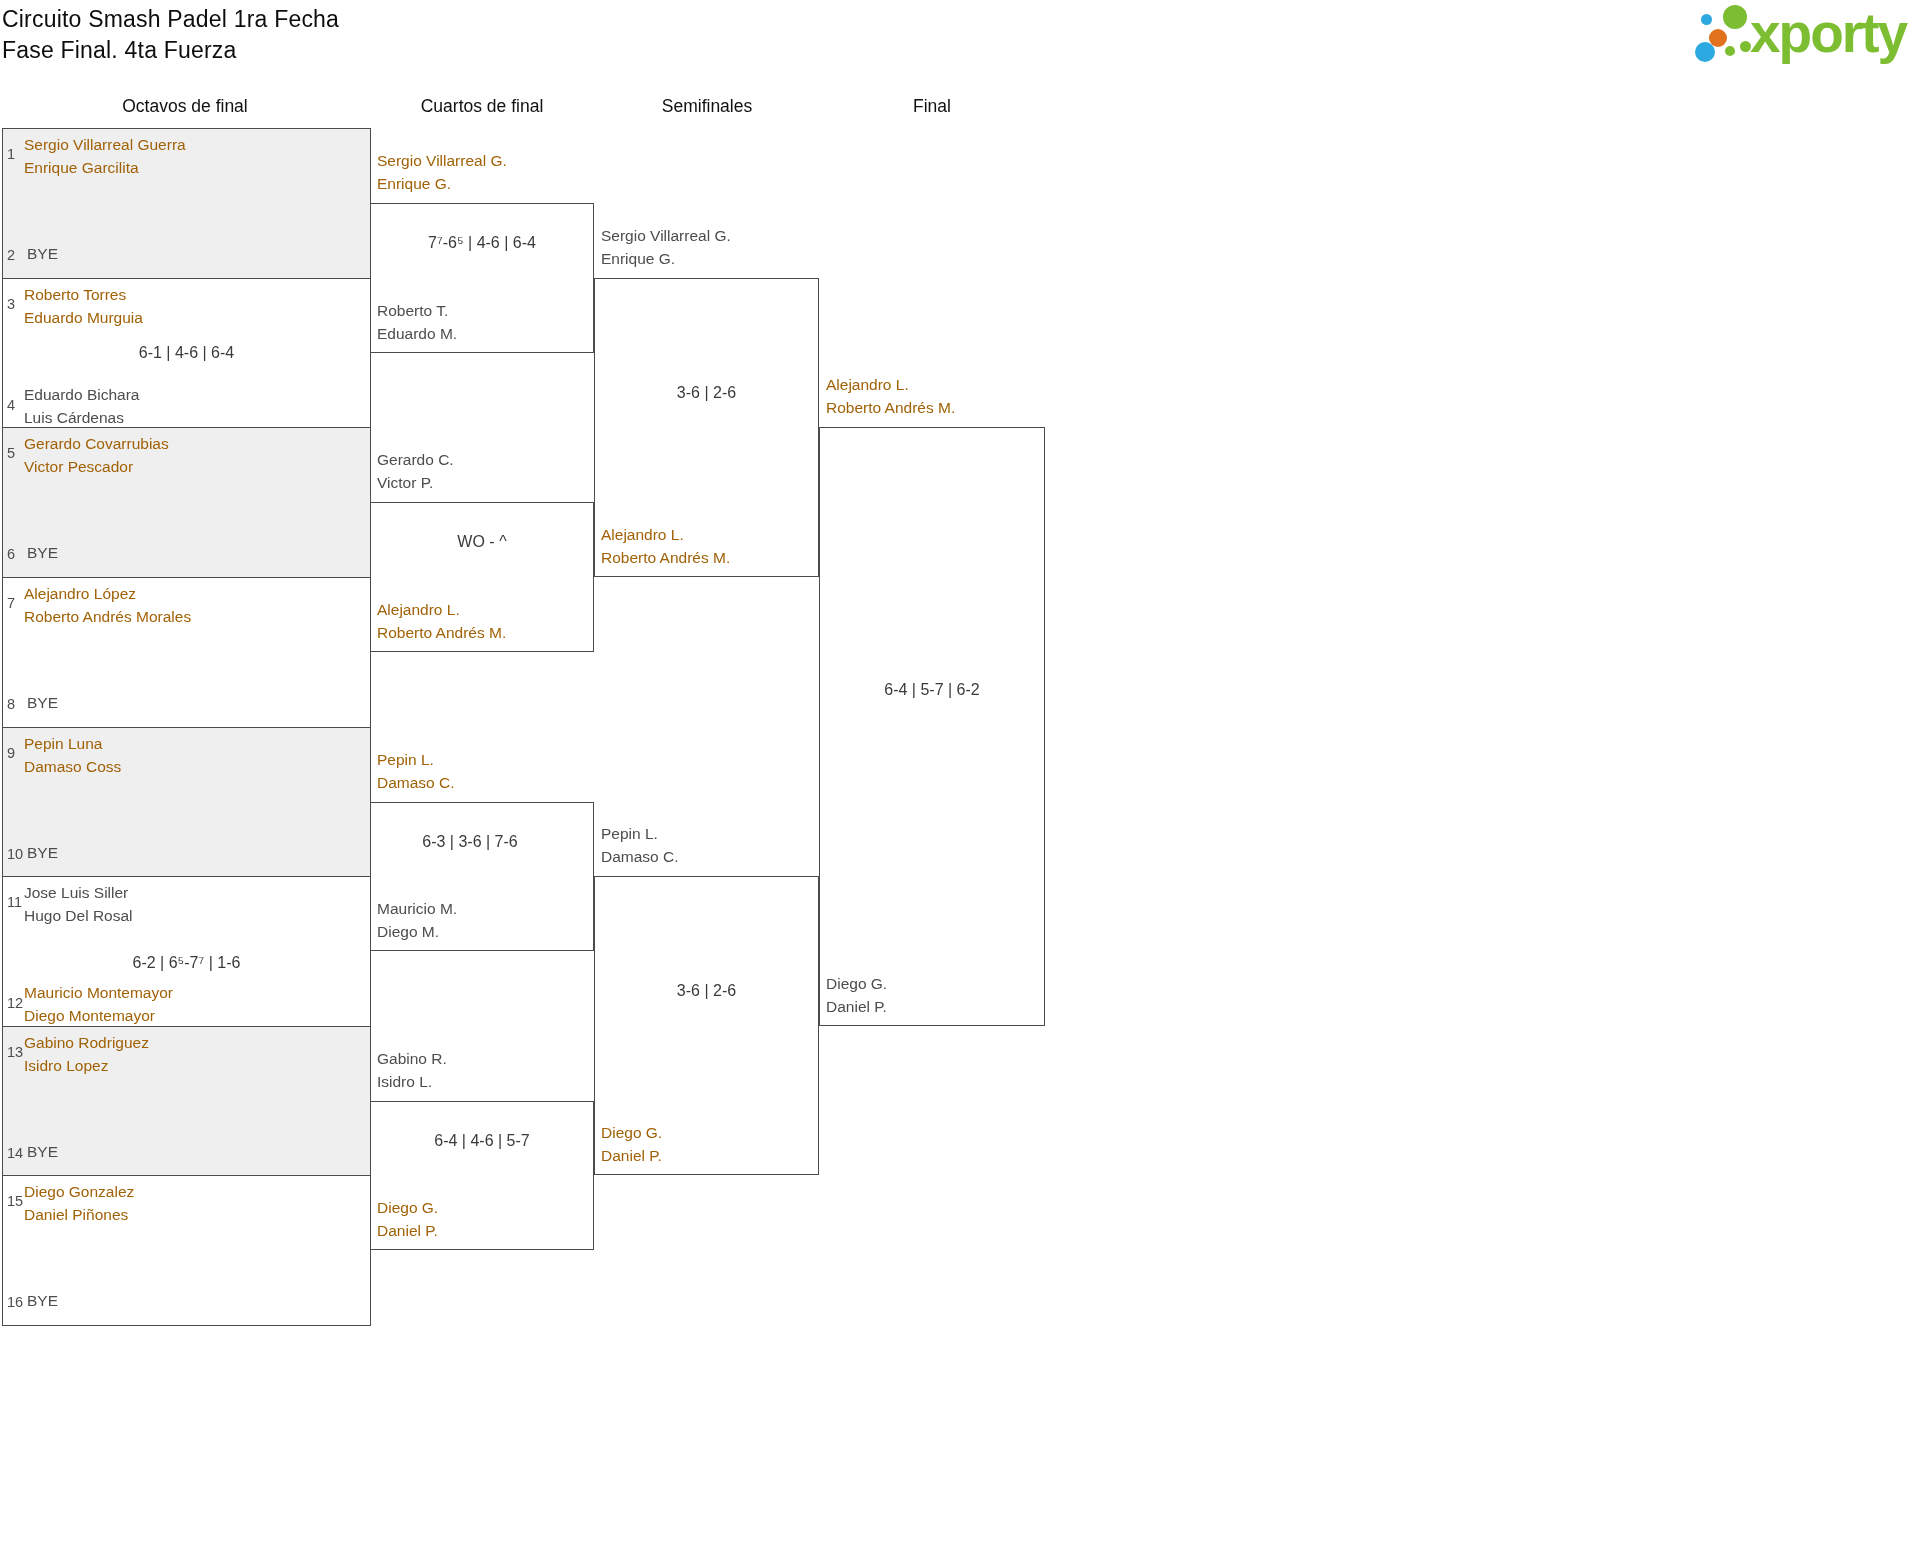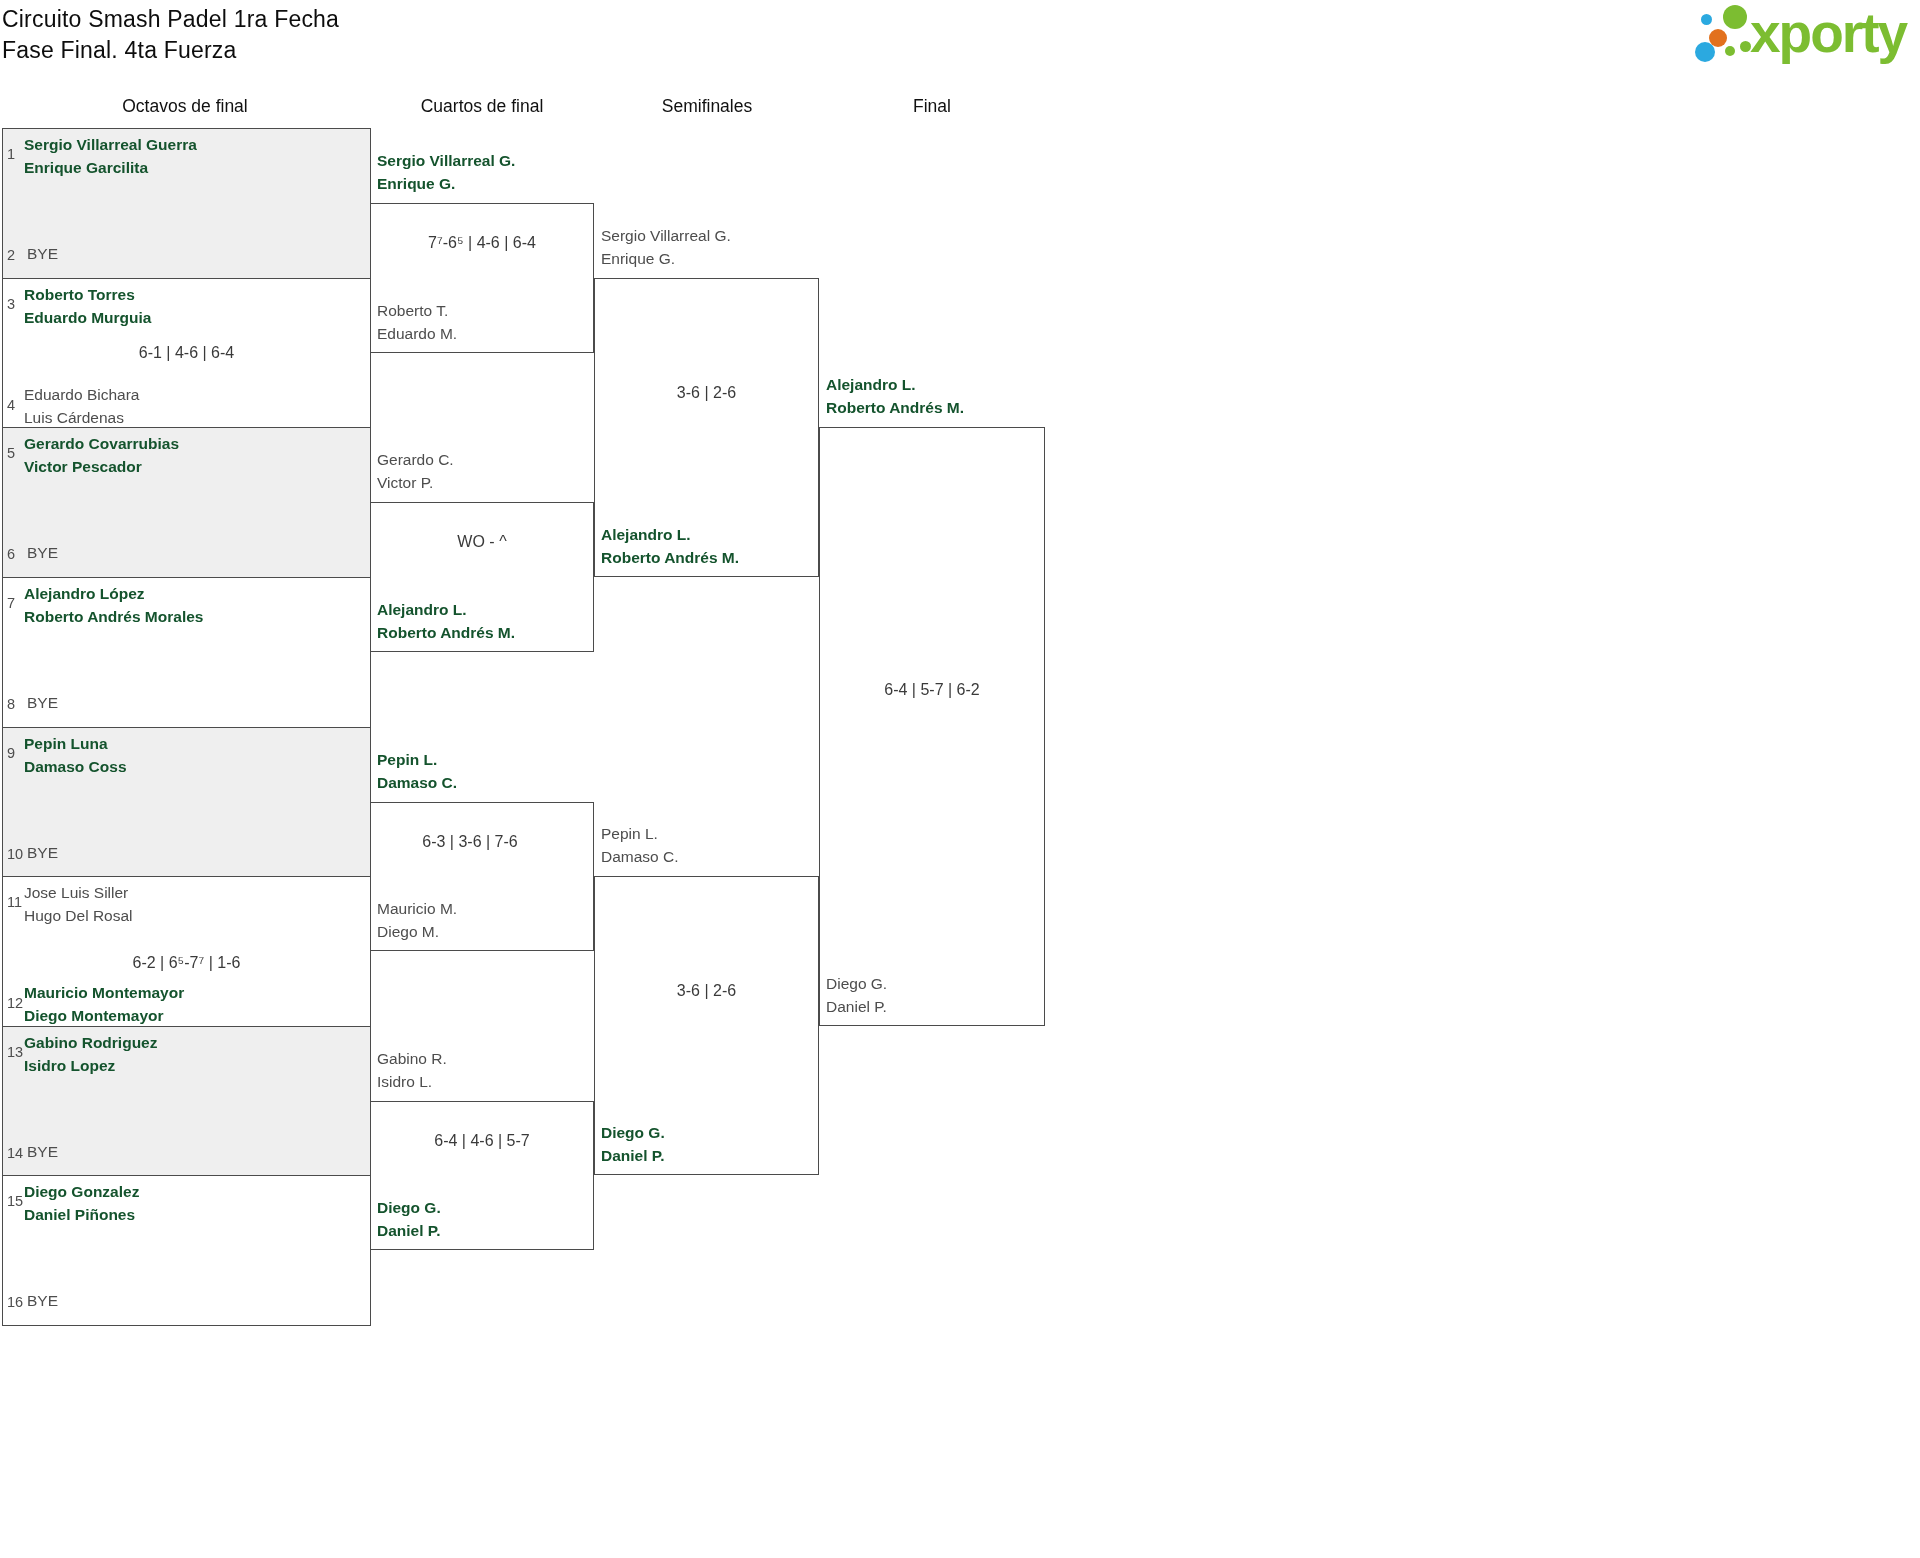--- a/index.html
+++ b/index.html
@@ -13,21 +13,21 @@
   
   .logo{left:1693px;top:2px;width:224px;height:72px;}
   .dot{position:absolute;border-radius:50%;}
   .logo-text{position:absolute;left:57px;top:1px;font-size:55px;font-weight:700;letter-spacing:-2px;line-height:1.1;}
   
   .col-header{top:96px;transform:translateX(-50%);font-size:17.5px;font-weight:500;color:#101010;white-space:nowrap;}
   
   .box{position:absolute;box-sizing:border-box;border:1px solid #4b4b4b;background:transparent;}
   .box.shaded{background:#efefef;}
   .team{position:absolute;font-size:15.5px;line-height:22.5px;white-space:nowrap;}
-  .team.winner{font-weight:700;color:#14532d;}
+  .team.winner{font-weight:400;color:#a16207;}
   .team.loser{font-weight:400;color:#4d4d4d;}
   .seed{position:absolute;font-size:14.5px;color:#4d4d4d;line-height:20px;}
   .bye{position:absolute;font-size:15.5px;color:#4d4d4d;line-height:20px;}
   .score{position:absolute;text-align:center;font-size:16px;color:#3a3a3a;line-height:20px;white-space:nowrap;}
 </style>
 </head>
 <body>
 
 <div class="canvas">
 

